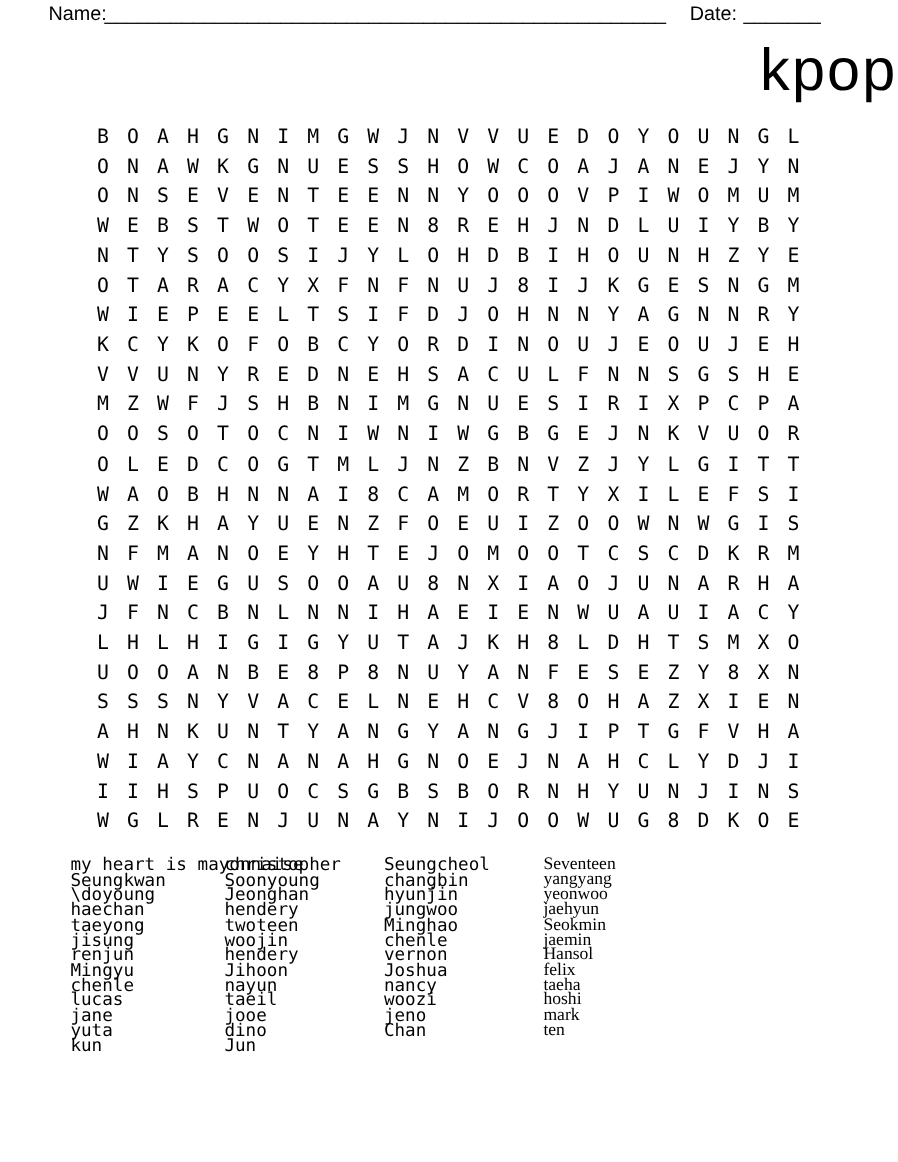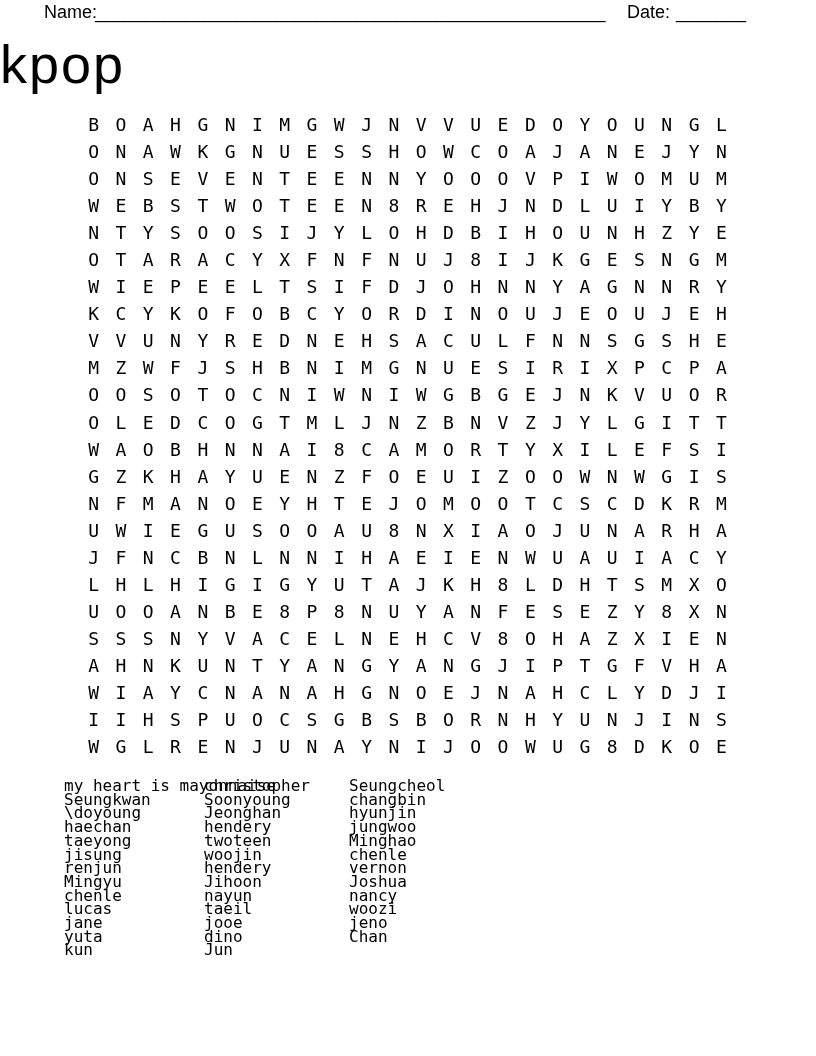--- a/index.html
+++ b/index.html
@@ -17,21 +17,21 @@
     font-size:18px; line-height:22px; color:#000;
     white-space:pre;
   }
   .name-label { left:44px; }
   .name-line  { left:95px; letter-spacing:0; }
   .date-label { left:627px; }
   .date-line  { left:676px; }
   
   .title {
     position:absolute; top:33px; left:0; width:816px;
-    text-align:left;
+    text-align:right;
     font-size:54px; font-weight:400; letter-spacing:2px;
     font-family:"Liberation Sans", sans-serif;
   }
   
   .grid {
     position:absolute; left:80px; top:111px; width:655px;
     display:grid; grid-template-columns:repeat(24, 1fr);
     font-family:"DejaVu Sans Mono", monospace;
     font-size:18px; line-height:27.05px;
     color:#000;
@@ -641,15 +641,16 @@
       <span>D</span>
       <span>K</span>
       <span>O</span>
       <span>E</span>
     </div>
 
   <div class="words">
       <div class="wcol"><div>my heart is mayonnaise</div><div>Seungkwan</div><div>\doyoung</div><div>haechan</div><div>taeyong</div><div>jisung</div><div>renjun</div><div>Mingyu</div><div>chenle</div><div>lucas</div><div>jane</div><div>yuta</div><div>kun</div></div>
       <div class="wcol"><div>christopher</div><div>Soonyoung</div><div>Jeonghan</div><div>hendery</div><div>twoteen</div><div>woojin</div><div>hendery</div><div>Jihoon</div><div>nayun</div><div>taeil</div><div>jooe</div><div>dino</div><div>Jun</div></div>
       <div class="wcol"><div>Seungcheol</div><div>changbin</div><div>hyunjin</div><div>jungwoo</div><div>Minghao</div><div>chenle</div><div>vernon</div><div>Joshua</div><div>nancy</div><div>woozi</div><div>jeno</div><div>Chan</div></div>
+      <div class="wcol"><div>Seventeen</div><div>yangyang</div><div>yeonwoo</div><div>jaehyun</div><div>Seokmin</div><div>jaemin</div><div>Hansol</div><div>felix</div><div>taeha</div><div>hoshi</div><div>mark</div><div>ten</div></div>
     </div>
 
 </div>
 
 </body></html>

